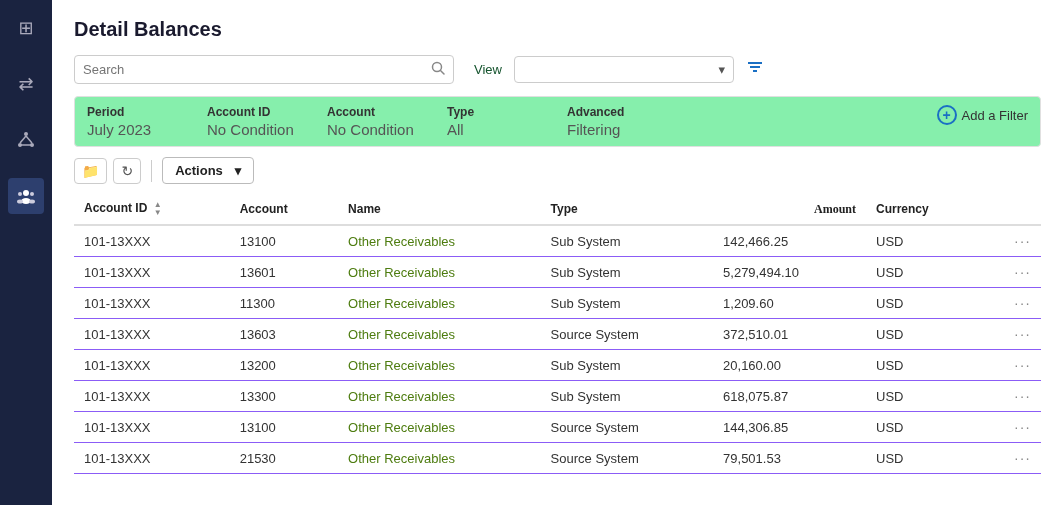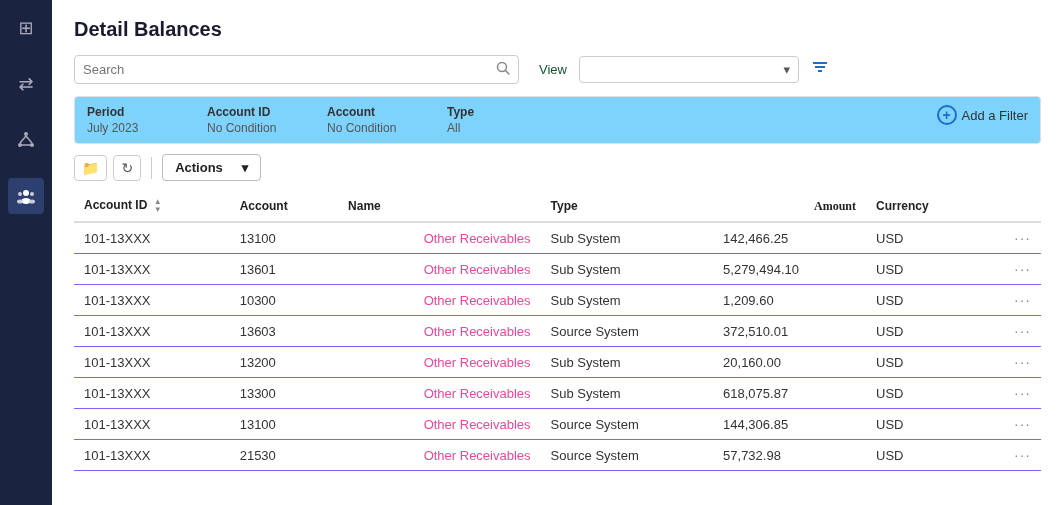--- a/index.html
+++ b/index.html
@@ -54,21 +54,21 @@
       align-items: center;
       gap: 12px;
       margin-bottom: 12px;
     }
     .search-box {
       display: flex;
       align-items: center;
       border: 1px solid #ccc;
       border-radius: 4px;
       padding: 5px 8px;
-      width: 445px;
+      width: 380px;
       background: #fff;
     }
     .search-box input {
       border: none;
       outline: none;
       flex: 1;
       font-size: 13px;
       color: #555;
     }
     .search-icon-wrap {
@@ -102,36 +102,36 @@
 
     
     .filter-row {
       display: flex;
       align-items: flex-start;
       gap: 0;
       margin-bottom: 10px;
       border: 1px solid #e0e0e0;
       border-radius: 4px;
       padding: 8px 12px;
-      background: #7dd3fc;
+      background: #86efac;
     }
     .filter-item {
       display: flex;
       flex-direction: column;
       min-width: 120px;
       padding-right: 24px;
     }
     .filter-item-label {
       font-weight: 600;
       font-size: 12px;
       color: #333;
       margin-bottom: 2px;
     }
     .filter-item-value {
-      font-size: 12px;
+      font-size: 15px;
       color: #555;
     }
     .filter-item-value.period-val {
       color: #555;
     }
     .filter-spacer { flex: 1; }
     .add-filter-btn {
       display: flex;
       align-items: center;
       gap: 5px;
@@ -182,21 +182,21 @@
       background: #fff;
       border: 1px solid #bbb;
       border-radius: 4px;
       padding: 5px 12px;
       cursor: pointer;
       font-size: 13px;
       font-weight: 600;
       color: #222;
       display: flex;
       align-items: center;
-      gap: 19px;
+      gap: 12px;
     }
 
     
     .table-wrapper {
       flex: 1;
       overflow-y: auto;
     }
     table {
       width: 100%;
       border-collapse: collapse;
@@ -214,21 +214,21 @@
     th.amount-col { text-align: right; font-family: Liberation Serif, serif; }
     tbody tr {
       border-bottom: 1px solid #8b5cf6;
     }
     tbody td {
       padding: 7px 10px;
       font-size: 13px;
       color: #333;
       white-space: nowrap;
     }
-    td.link-cell { color: #ec4899; cursor: pointer; text-decoration: none; text-align: right; }
+    td.link-cell { color: #4d7c0f; cursor: pointer; text-decoration: none; }
     td.amount-cell { }
     td.more-btn {
       color: #888;
       cursor: pointer;
       letter-spacing: 1px;
       font-size: 14px;
       text-align: right;
     }
 
     .sort-icons {
@@ -310,20 +310,24 @@
       <span class="filter-item-label">Account ID</span>
       <span class="filter-item-value">No Condition</span>
     </div>
     <div class="filter-item">
       <span class="filter-item-label">Account</span>
       <span class="filter-item-value">No Condition</span>
     </div>
     <div class="filter-item">
       <span class="filter-item-label">Type</span>
       <span class="filter-item-value">All</span>
+    </div>
+    <div class="filter-item">
+      <span class="filter-item-label">Advanced</span>
+      <span class="filter-item-value">Filtering</span>
     </div>
     <div class="filter-spacer"></div>
     <button class="add-filter-btn">
       <div class="add-filter-icon">+</div>
       <span>Add a Filter</span>
     </button>
   </div>
 
   <div class="toolbar">
     <button class="toolbar-btn-icon">📁</button>
@@ -368,21 +372,21 @@
       <td>101-13XXX</td>
       <td>13601</td>
       <td class="link-cell">Other Receivables</td>
       <td>Sub System</td>
       <td class="amount-cell">5,279,494.10</td>
       <td>USD</td>
       <td class="more-btn">···</td>
     </tr>
           <tr>
       <td>101-13XXX</td>
-      <td>10300</td>
+      <td>11300</td>
       <td class="link-cell">Other Receivables</td>
       <td>Sub System</td>
       <td class="amount-cell">1,209.60</td>
       <td>USD</td>
       <td class="more-btn">···</td>
     </tr>
           <tr>
       <td>101-13XXX</td>
       <td>13603</td>
       <td class="link-cell">Other Receivables</td>
@@ -416,21 +420,21 @@
       <td>Source System</td>
       <td class="amount-cell">144,306.85</td>
       <td>USD</td>
       <td class="more-btn">···</td>
     </tr>
           <tr>
       <td>101-13XXX</td>
       <td>21530</td>
       <td class="link-cell">Other Receivables</td>
       <td>Source System</td>
-      <td class="amount-cell">57,732.98</td>
+      <td class="amount-cell">79,501.53</td>
       <td>USD</td>
       <td class="more-btn">···</td>
     </tr>
         </tbody>
     </table>
   </div>
 
 </div>
 
 </body></html>

